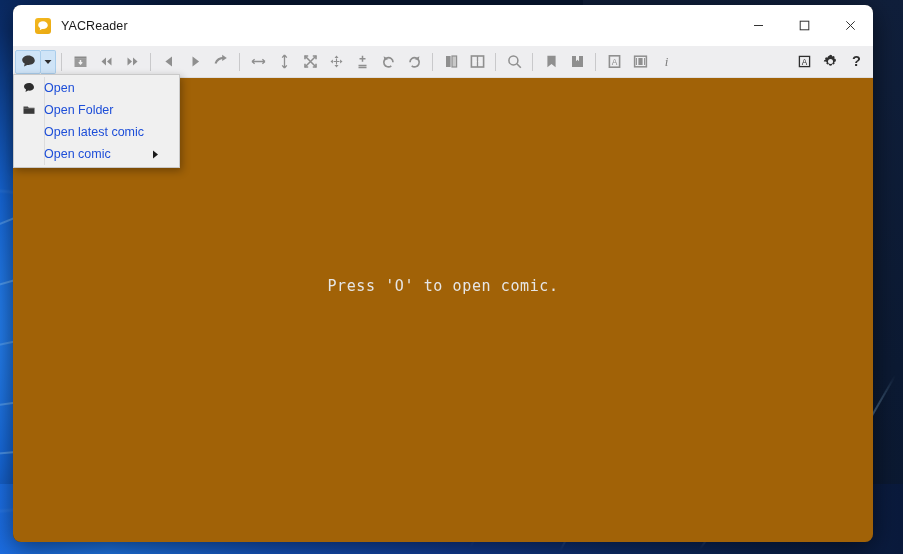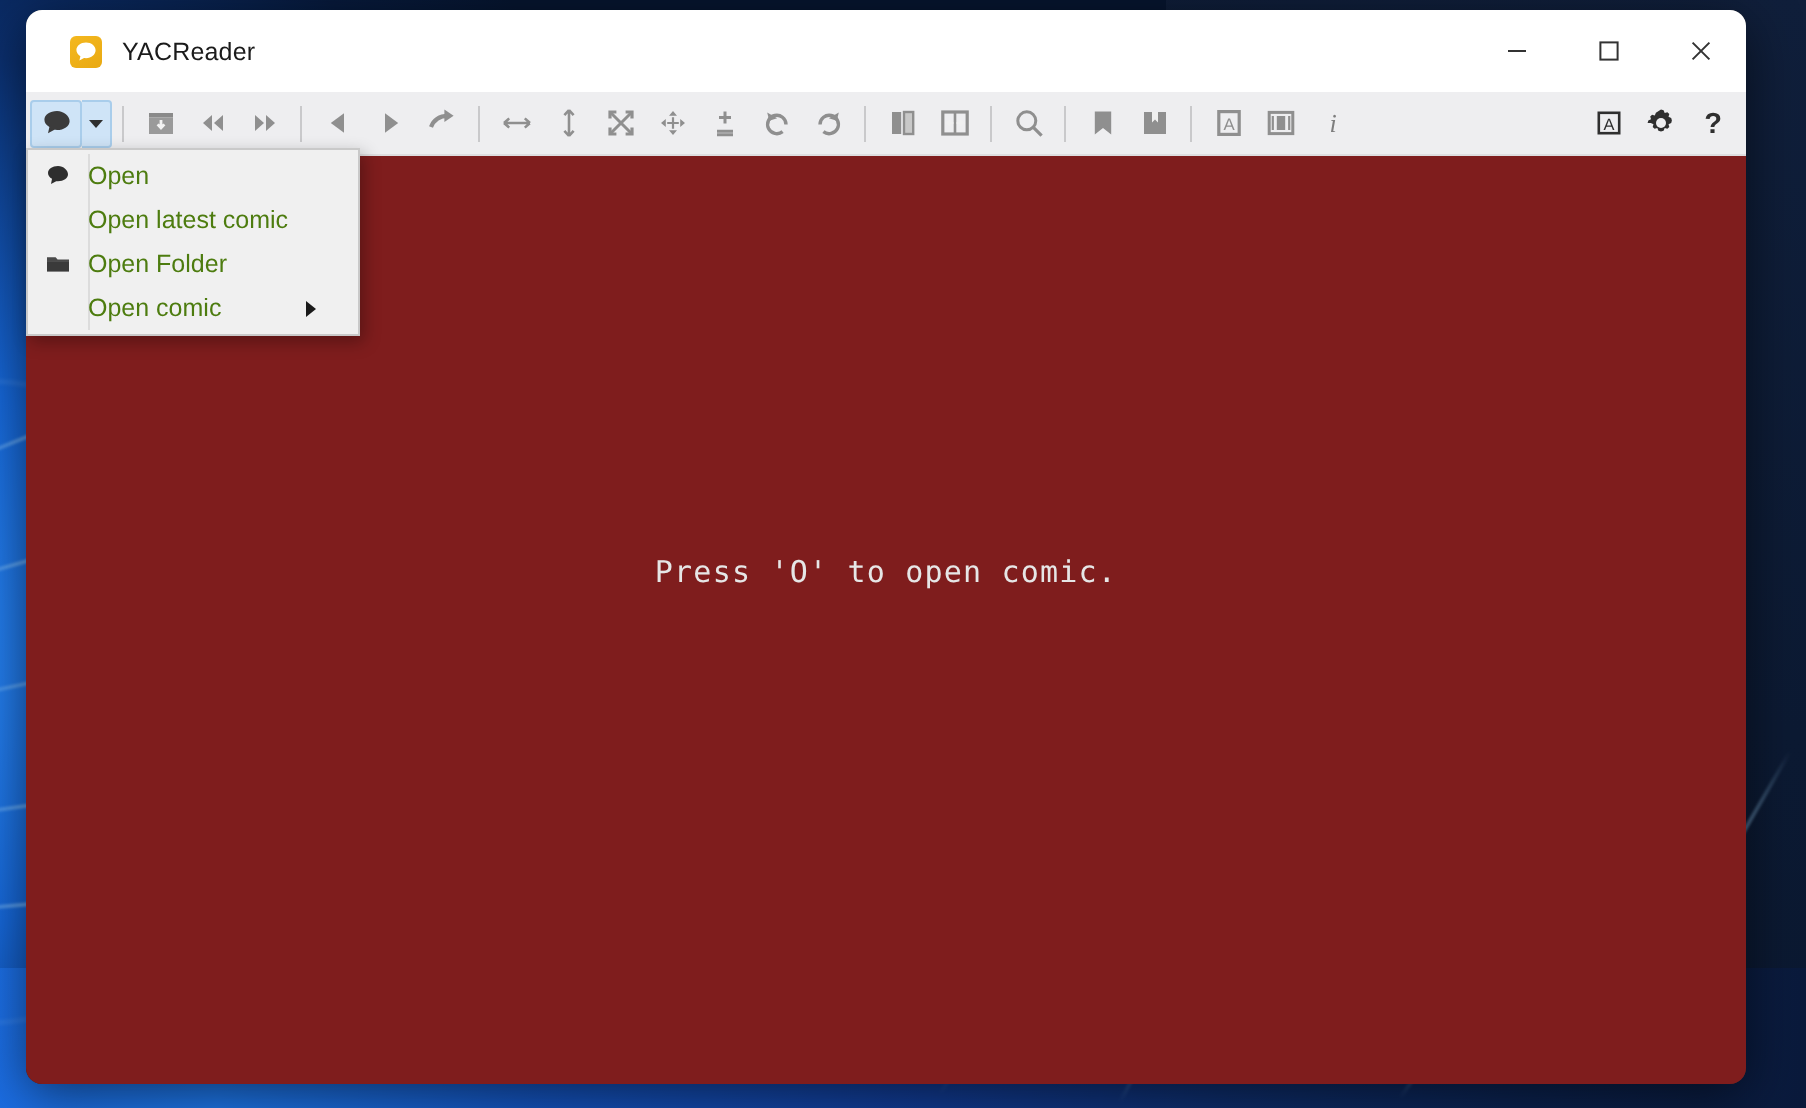--- a/index.html
+++ b/index.html
@@ -153,21 +153,21 @@
     width: 1px;
     height: 18px;
     background: #c9c9cb;
     margin: 0 5px;
   }
   .tb-spacer { flex: 1 1 auto; }
 
   
   #canvas {
     flex: 1 1 auto;
-    background: #7f1d1d;
+    background: #a16207;
     display: flex;
     align-items: center;
     justify-content: center;
     position: relative;
   }
   #canvas-message {
     font-family: "DejaVu Sans Mono", "Liberation Mono", monospace;
     font-size: 15px;
     color: #e6e6e6;
     letter-spacing: .6px;
@@ -194,21 +194,21 @@
     width: 1px;
     background: #dcdcdc;
   }
   .menu-item {
     height: 22px;
     display: flex;
     align-items: center;
     position: relative;
     padding: 0 6px 0 0;
     font-size: 12.5px;
-    color: #4d7c0f;
+    color: #1d4ed8;
   }
   .menu-icon {
     width: 30px;
     min-width: 30px;
     display: flex;
     align-items: center;
     justify-content: center;
     color: #3a3a3a;
   }
   .menu-icon svg { display: block; }
@@ -458,32 +458,32 @@
     <div class="menu-item">
       <span class="menu-icon">
         <svg width="14" height="14" viewBox="0 0 14 14">
           <path d="M7 2C4.2 2 2 3.5 2 5.5c0 1.2.8 2.2 2 2.9L3.5 11l2.6-1.4c.3.04.6.06.9.06 2.8 0 5-1.5 5-3.5S9.8 2 7 2z" fill="#2e2e2e"></path>
         </svg>
       </span>
       <span class="menu-label">Open</span>
     </div>
 
     <div class="menu-item">
-      <span class="menu-icon"></span>
-      <span class="menu-label">Open latest comic</span>
-    </div>
-
-    <div class="menu-item">
       <span class="menu-icon">
         <svg width="14" height="14" viewBox="0 0 14 14">
           <path d="M1.5 3.6h4.3l1 1.1h5.7v1.1H1.5z" fill="#4a4a4a"></path>
           <rect x="1.5" y="5.6" width="11" height="5.2" fill="#3a3a3a"></rect>
         </svg>
       </span>
       <span class="menu-label">Open Folder</span>
+    </div>
+
+    <div class="menu-item">
+      <span class="menu-icon"></span>
+      <span class="menu-label">Open latest comic</span>
     </div>
 
     <div class="menu-item">
       <span class="menu-icon"></span>
       <span class="menu-label">Open comic</span>
       <span class="menu-sub-arrow">
         <svg width="7" height="9" viewBox="0 0 7 9">
             <path d="M1 0.5l5 4-5 4z" fill="#1a1a1a"></path>
           </svg>
       </span>

